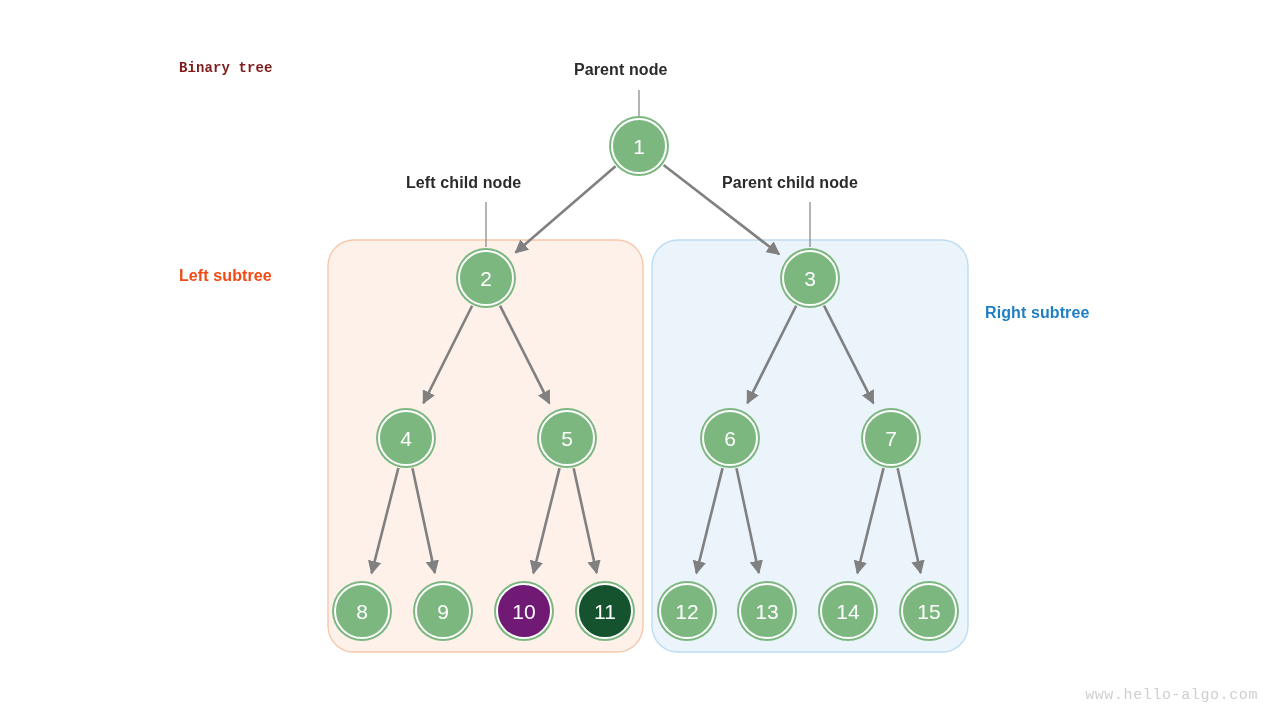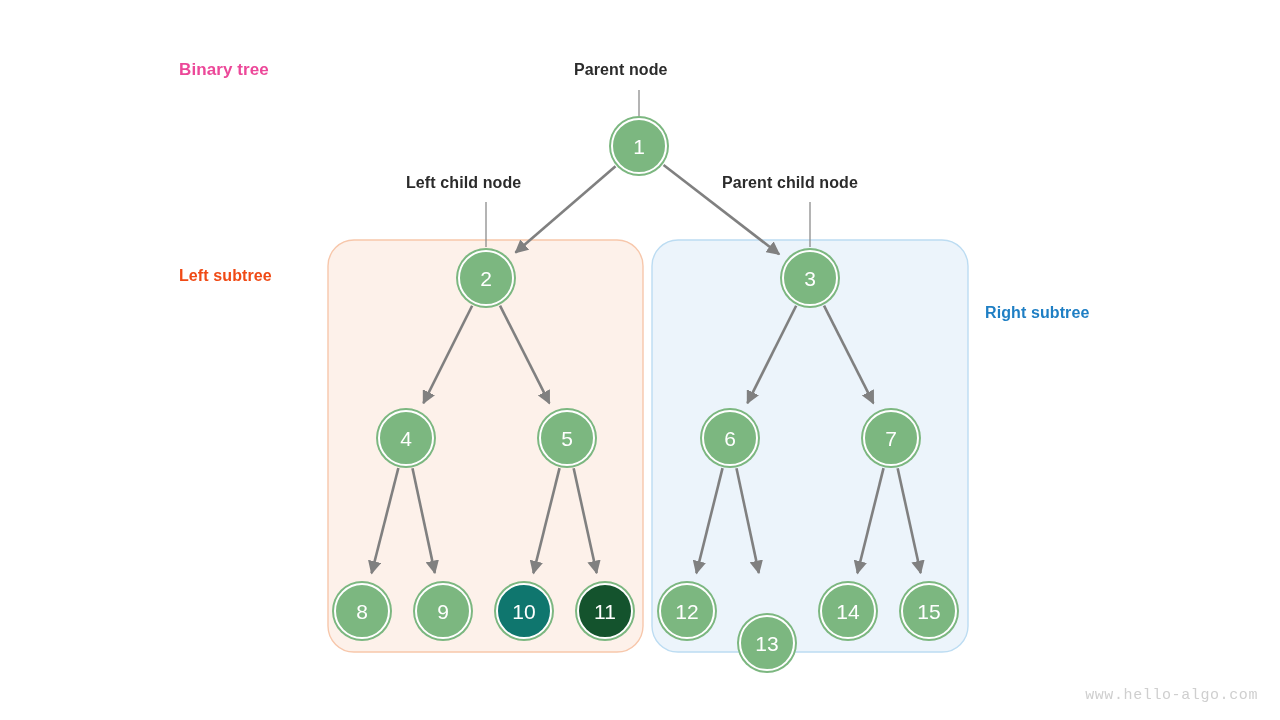--- a/index.html
+++ b/index.html
@@ -26,21 +26,21 @@
   
   .lbl {
     position: absolute;
     font-family: "Liberation Sans", sans-serif;
     font-weight: bold;
     font-size: 16px;
     white-space: nowrap;
     letter-spacing: 0.1px;
   }
   .lbl-dark  { color: #2b2b2b; }
-  .lbl-green { color: #ec4899; font-size: 17px; }
+  .lbl-green { color: #7f1d1d; font-size: 14px; font-family: Liberation Mono, monospace; }
   .lbl-orange{ color: #f04a15; }
   .lbl-blue  { color: #1f7fc4; }
 
   #label-binary-tree      { left: 179px; top: 60px; }
   #label-parent-node      { left: 574px; top: 61px; }
   #label-left-child-node  { left: 406px; top: 174px; }
   #label-right-child-node { left: 722px; top: 174px; }
   #label-left-subtree     { left: 179px; top: 267px; }
   #label-right-subtree    { left: 985px; top: 267px; margin-top: 37px; }
 
@@ -137,30 +137,30 @@
       </div>
       <div class="node" style="left: 891px; top: 438px; background: rgb(124, 183, 128); border-color: rgb(255, 255, 255); box-shadow: rgb(124, 183, 128) 0px 0px 0px 2px; color: rgb(255, 255, 255);">
         <span>7</span>
       </div>
       <div class="node" style="left: 362px; top: 611px; background: rgb(124, 183, 128); border-color: rgb(255, 255, 255); box-shadow: rgb(124, 183, 128) 0px 0px 0px 2px; color: rgb(255, 255, 255);">
         <span>8</span>
       </div>
       <div class="node" style="left: 443px; top: 611px; background: rgb(124, 183, 128); border-color: rgb(255, 255, 255); box-shadow: rgb(124, 183, 128) 0px 0px 0px 2px; color: rgb(255, 255, 255);">
         <span>9</span>
       </div>
-      <div class="node" style="left: 524px; top: 611px; background: #0f766e; border-color: rgb(255, 255, 255); box-shadow: rgb(124, 183, 128) 0px 0px 0px 2px; color: rgb(255, 255, 255);">
+      <div class="node" style="left: 524px; top: 611px; background: #701a75; border-color: rgb(255, 255, 255); box-shadow: rgb(124, 183, 128) 0px 0px 0px 2px; color: rgb(255, 255, 255);">
         <span>10</span>
       </div>
       <div class="node" style="left: 605px; top: 611px; background: #14532d; border-color: rgb(255, 255, 255); box-shadow: rgb(124, 183, 128) 0px 0px 0px 2px; color: rgb(255, 255, 255);">
         <span>11</span>
       </div>
       <div class="node" style="left: 687px; top: 611px; background: rgb(124, 183, 128); border-color: rgb(255, 255, 255); box-shadow: rgb(124, 183, 128) 0px 0px 0px 2px; color: rgb(255, 255, 255);">
         <span>12</span>
       </div>
-      <div class="node" style="left: 767px; top: 643px; background: rgb(124, 183, 128); border-color: rgb(255, 255, 255); box-shadow: rgb(124, 183, 128) 0px 0px 0px 2px; color: rgb(255, 255, 255);">
+      <div class="node" style="left: 767px; top: 611px; background: rgb(124, 183, 128); border-color: rgb(255, 255, 255); box-shadow: rgb(124, 183, 128) 0px 0px 0px 2px; color: rgb(255, 255, 255);">
         <span>13</span>
       </div>
       <div class="node" style="left: 848px; top: 611px; background: rgb(124, 183, 128); border-color: rgb(255, 255, 255); box-shadow: rgb(124, 183, 128) 0px 0px 0px 2px; color: rgb(255, 255, 255);">
         <span>14</span>
       </div>
       <div class="node" style="left: 929px; top: 611px; background: rgb(124, 183, 128); border-color: rgb(255, 255, 255); box-shadow: rgb(124, 183, 128) 0px 0px 0px 2px; color: rgb(255, 255, 255);">
         <span>15</span>
       </div>
     </div>
 

